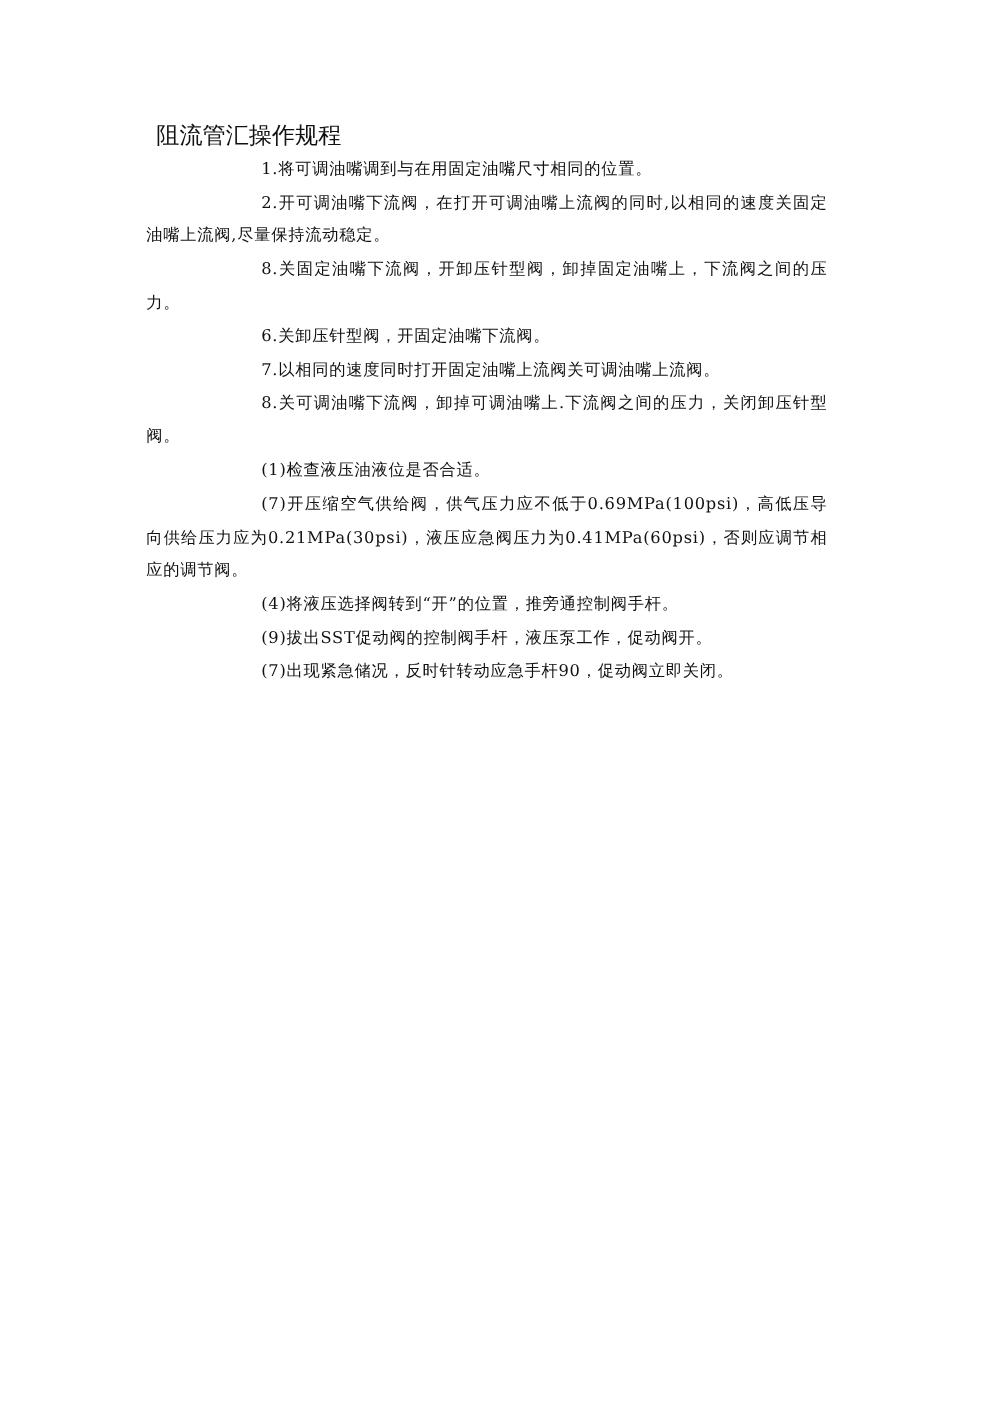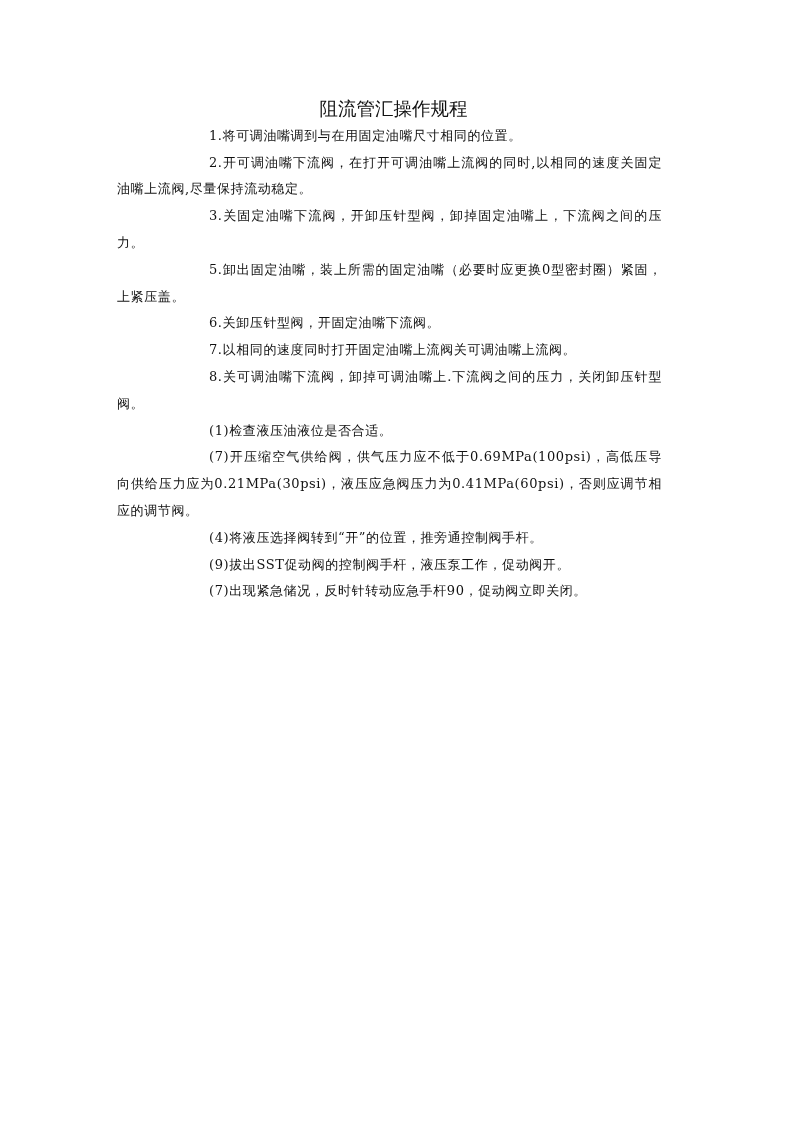--- a/index.html
+++ b/index.html
@@ -15,21 +15,20 @@
     font-family: "DejaVu Serif", "Liberation Serif", serif;
     color: #111111;
   }
   .page {
     position: absolute;
     left: 117px;
     top: 96px;
     width: 545px;
   }
   .title {
-    text-align: center;
     font-size: 18.5px;
     line-height: 26.8px;
     height: 26.8px;
     margin: 0;
     font-weight: normal;
     padding-left: 8px;
   }
   .para {
     font-size: 13px;
     line-height: 26.8px;
@@ -43,22 +42,21 @@
     text-align: justify;
   }
 </style>
 </head>
 <body>
 
 <div class="page">
   <h1 class="title">阻流管汇操作规程</h1>
   <p class="para">1.将可调油嘴调到与在用固定油嘴尺寸相同的位置。</p>
   <p class="para">2.开可调油嘴下流阀，在打开可调油嘴上流阀的同时,以相同的速度关固定油嘴上流阀,尽量保持流动稳定。</p>
-  <p class="para">3.关固定油嘴下流阀，开卸压针型阀，卸掉固定油嘴上，下流阀之间的压力。</p>
-  <p class="para">5.卸出固定油嘴，装上所需的固定油嘴（必要时应更换0型密封圈）紧固，上紧压盖。</p>
+  <p class="para">8.关固定油嘴下流阀，开卸压针型阀，卸掉固定油嘴上，下流阀之间的压力。</p>
   <p class="para">6.关卸压针型阀，开固定油嘴下流阀。</p>
   <p class="para">7.以相同的速度同时打开固定油嘴上流阀关可调油嘴上流阀。</p>
   <p class="para">8.关可调油嘴下流阀，卸掉可调油嘴上.下流阀之间的压力，关闭卸压针型阀。</p>
   <p class="para">(1)检查液压油液位是否合适。</p>
   <p class="para spread">(7)开压缩空气供给阀，供气压力应不低于0.69MPa(100psi)，高低压导向供给压力应为0.21MPa(30psi)，液压应急阀压力为0.41MPa(60psi)，否则应调节相应的调节阀。</p>
   <p class="para">(4)将液压选择阀转到“开”的位置，推旁通控制阀手杆。</p>
   <p class="para">(9)拔出SST促动阀的控制阀手杆，液压泵工作，促动阀开。</p>
   <p class="para">(7)出现紧急储况，反时针转动应急手杆90，促动阀立即关闭。</p>
 </div>
 

